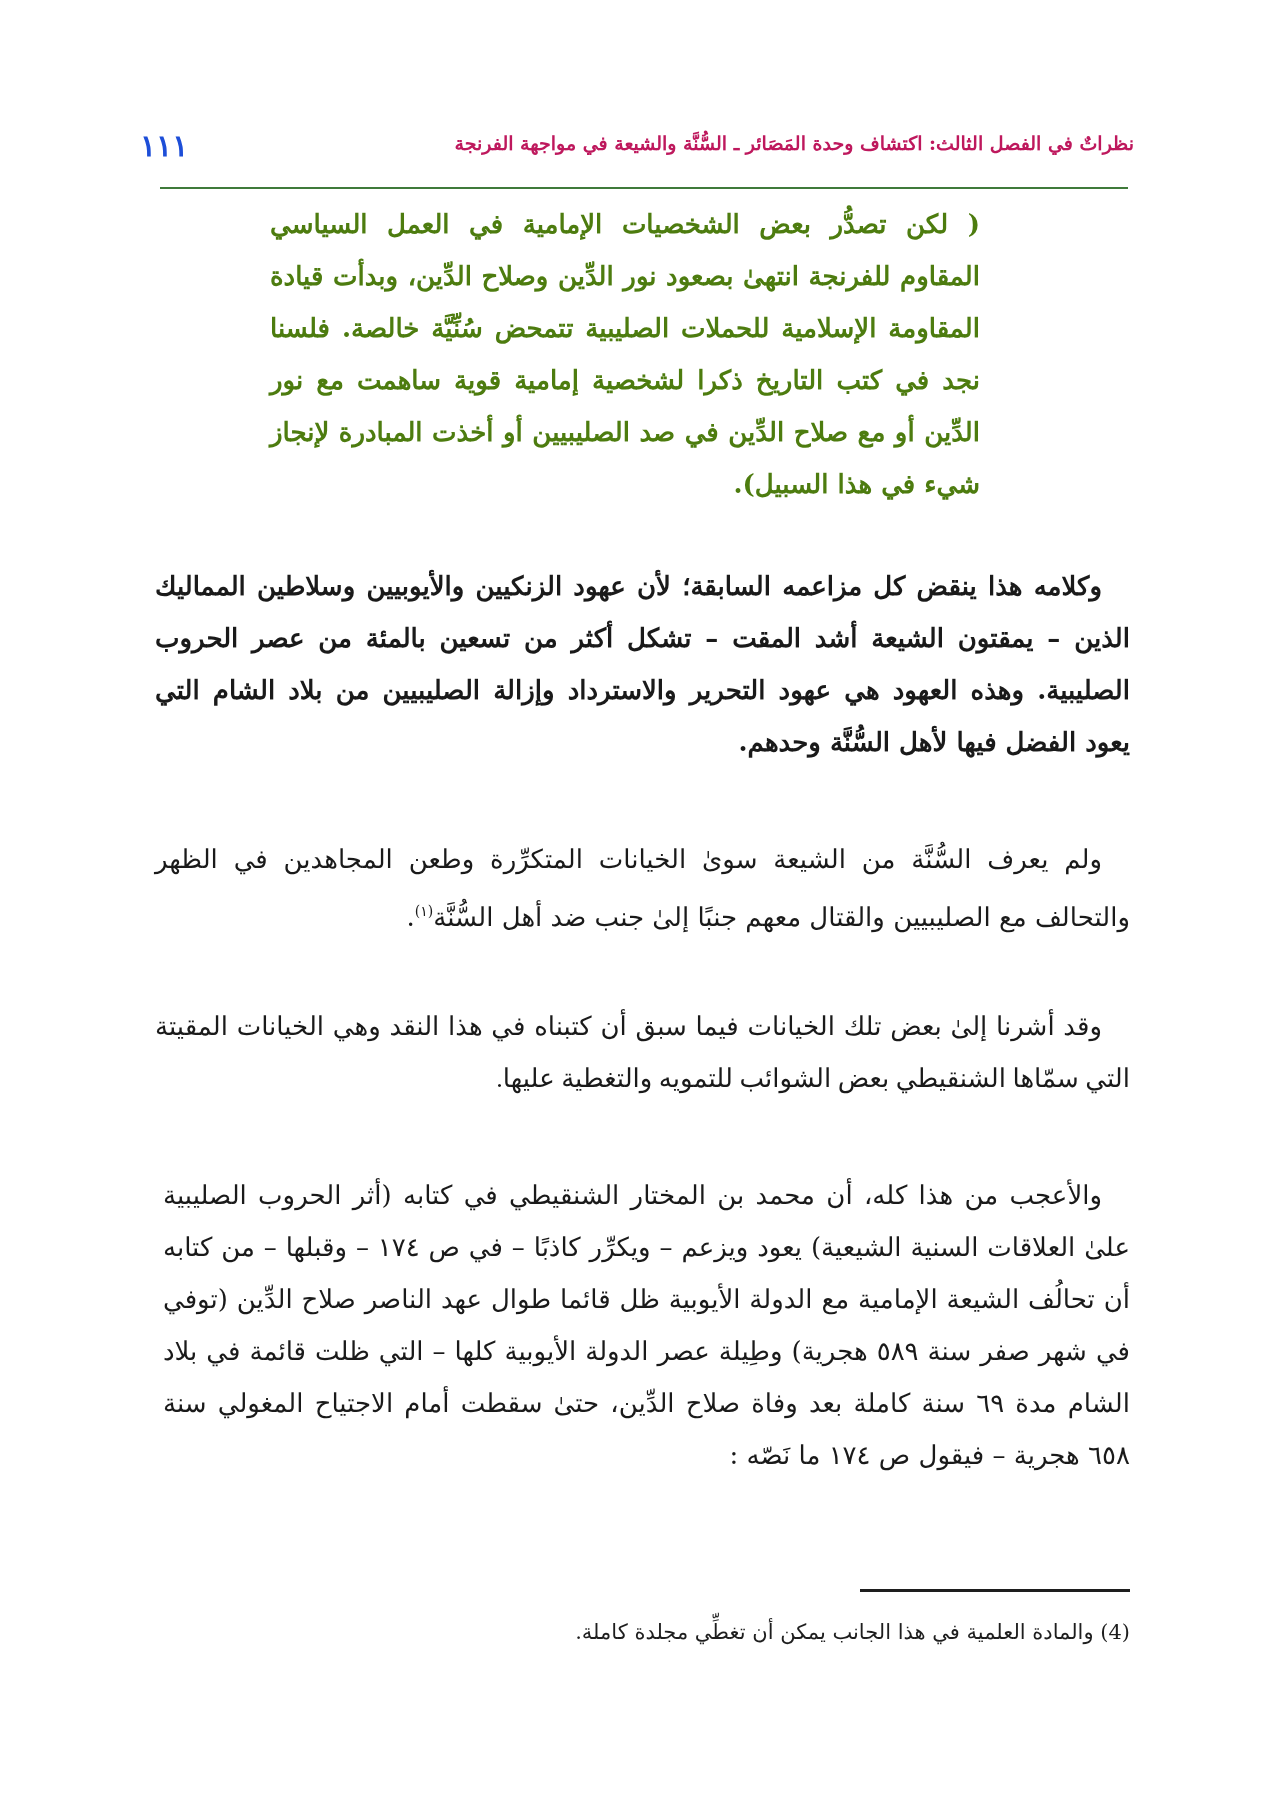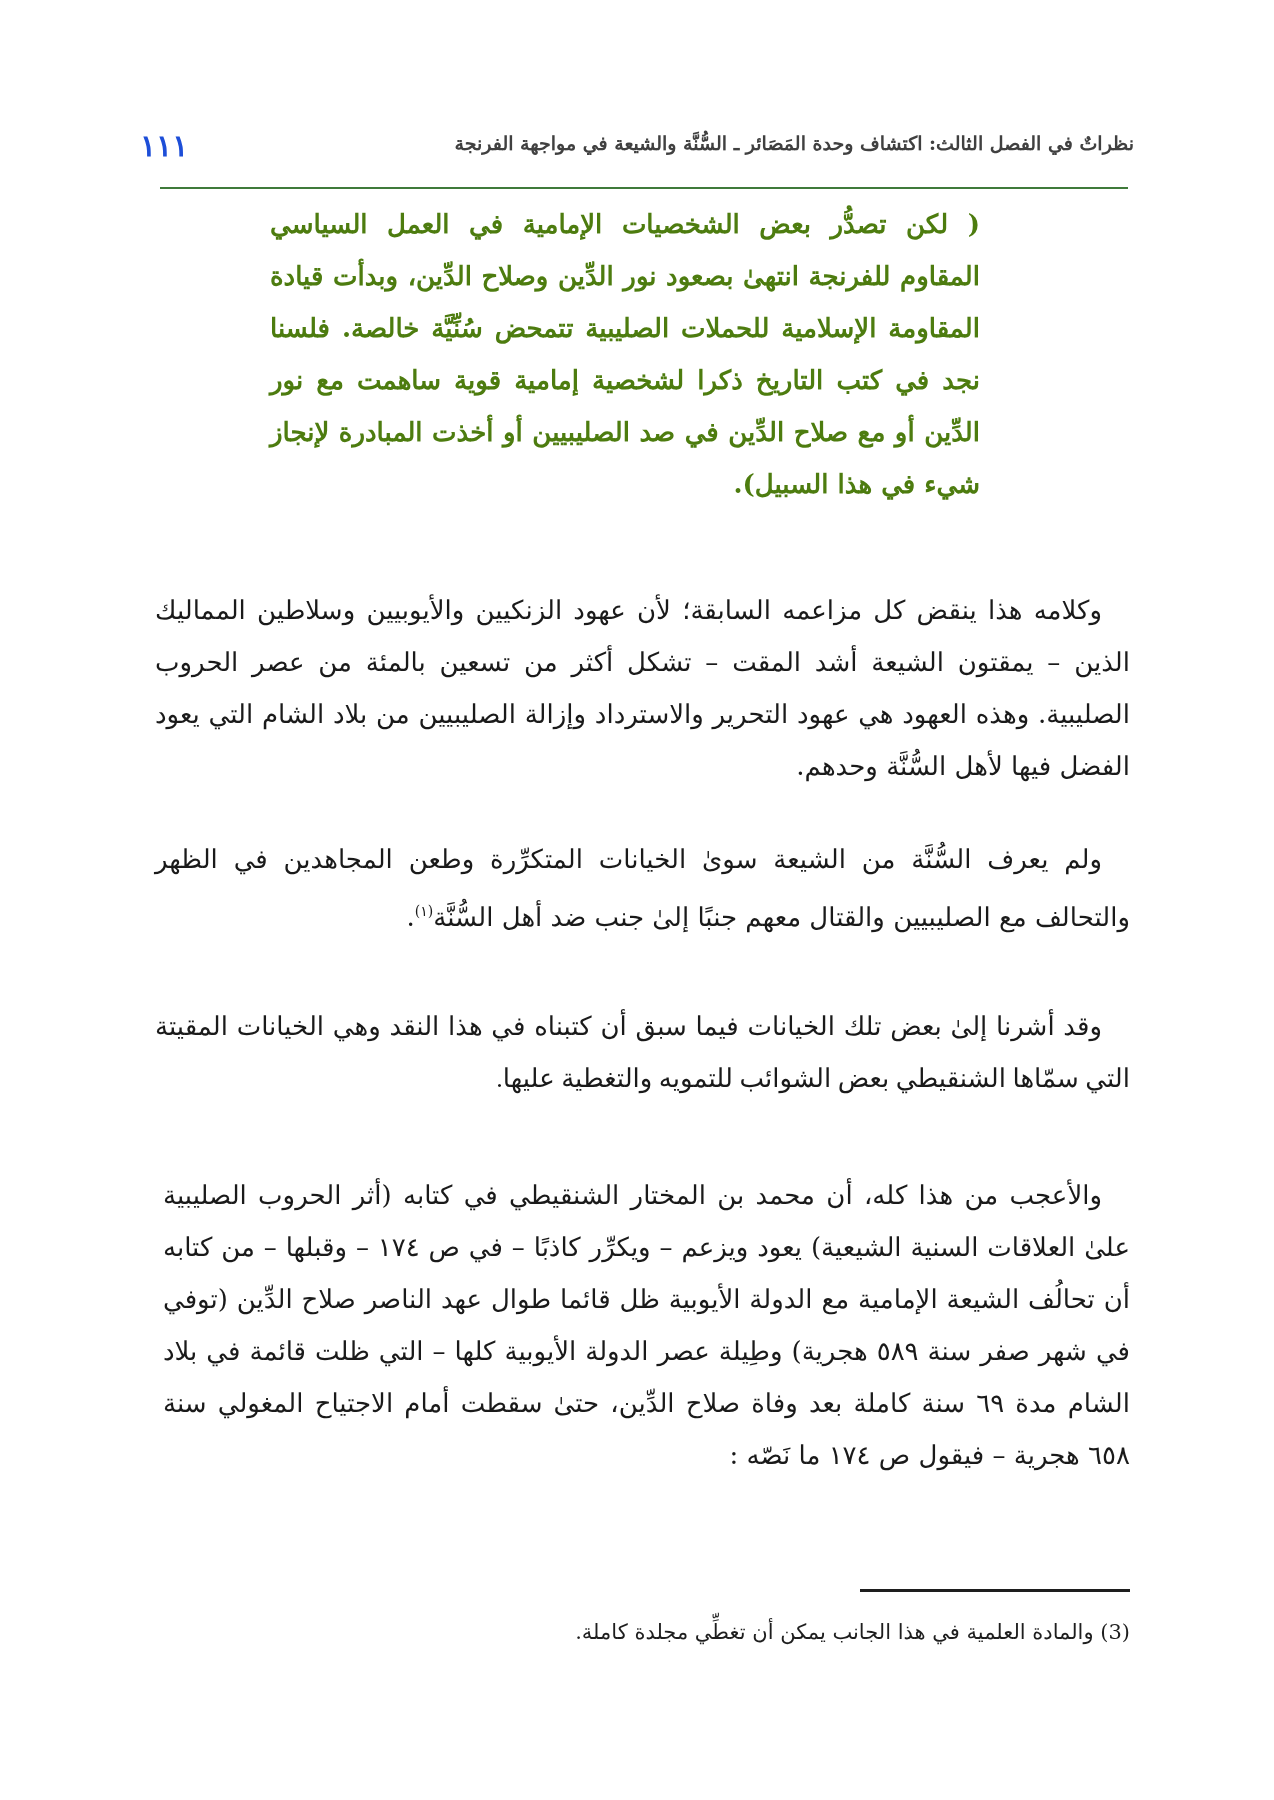--- a/index.html
+++ b/index.html
@@ -28,21 +28,21 @@
       top: 128px;
       height: 40px;
       direction: rtl;
     }
     .running-title {
       position: absolute;
       right: 0;
       top: 4px;
       font-size: 19px;
       font-weight: bold;
-      color: #404040;
+      color: #be185d;
       white-space: nowrap;
       text-align: right;
     }
     .page-number {
       position: absolute;
       left: 0;
       top: 0;
       font-size: 30px;
       font-weight: bold;
       color: #1d4ed8;
@@ -77,21 +77,21 @@
       font-size: 26px;
       line-height: 52px;
       color: #1a1a1a;
     }
     .para {
       text-align: justify;
       text-align-last: right;
       margin: 0;
       text-indent: 28px;
     }
-    .p1 { position: absolute; top: 584px; left: 0; right: 0; }
+    .p1 { position: absolute; top: 560px; left: 0; right: 0; font-weight: bold; }
     .p2 { position: absolute; top: 833px; left: 0; right: 0; }
     .p3 { position: absolute; top: 1001px; left: 0; right: 0; font-family: Liberation Serif, serif; }
     .p4 { position: absolute; top: 1169px; left: 8px; right: 0; }
     .footnote-ref {
       font-size: 14px;
       vertical-align: super;
     }
     .footnote-rule {
       position: absolute;
       left: 860px;
@@ -124,15 +124,15 @@
   <div class="quote-block">( لكن تصدُّر بعض الشخصيات الإمامية في العمل السياسي المقاوم للفرنجة انتهىٰ بصعود نور الدِّين وصلاح الدِّين، وبدأت قيادة المقاومة الإسلامية للحملات الصليبية تتمحض سُنِّيَّة خالصة. فلسنا نجد في كتب التاريخ ذكرا لشخصية إمامية قوية ساهمت مع نور الدِّين أو مع صلاح الدِّين في صد الصليبيين أو أخذت المبادرة لإنجاز شيء في هذا السبيل).</div>
 
   <div class="body-text">
     <p class="para p1">وكلامه هذا ينقض كل مزاعمه السابقة؛ لأن عهود الزنكيين والأيوبيين وسلاطين المماليك الذين – يمقتون الشيعة أشد المقت – تشكل أكثر من تسعين بالمئة من عصر الحروب الصليبية. وهذه العهود هي عهود التحرير والاسترداد وإزالة الصليبيين من بلاد الشام التي يعود الفضل فيها لأهل السُّنَّة وحدهم.</p>
     <p class="para p2"><span>ولم يعرف السُّنَّة من الشيعة سوىٰ الخيانات المتكرِّرة وطعن المجاهدين في الظهر والتحالف مع الصليبيين والقتال معهم جنبًا إلىٰ جنب ضد أهل السُّنَّة</span><span class="footnote-ref">(١)</span><span>.</span></p>
     <p class="para p3">وقد أشرنا إلىٰ بعض تلك الخيانات فيما سبق أن كتبناه في هذا النقد وهي الخيانات المقيتة التي سمّاها الشنقيطي بعض الشوائب للتمويه والتغطية عليها.</p>
     <p class="para p4">والأعجب من هذا كله، أن محمد بن المختار الشنقيطي في كتابه (أثر الحروب الصليبية علىٰ العلاقات السنية الشيعية) يعود ويزعم – ويكرِّر كاذبًا – في ص ١٧٤ – وقبلها – من كتابه أن تحالُف الشيعة الإمامية مع الدولة الأيوبية ظل قائما طوال عهد الناصر صلاح الدِّين (توفي في شهر صفر سنة ٥٨٩ هجرية) وطِيلة عصر الدولة الأيوبية كلها – التي ظلت قائمة في بلاد الشام مدة ٦٩ سنة كاملة بعد وفاة صلاح الدِّين، حتىٰ سقطت أمام الاجتياح المغولي سنة ٦٥٨ هجرية – فيقول ص ١٧٤ ما نَصّه :</p>
   </div>
 
   <div class="footnote-rule"></div>
-  <div class="footnote">(3) والمادة العلمية في هذا الجانب يمكن أن تغطِّي مجلدة كاملة.</div>
+  <div class="footnote">(4) والمادة العلمية في هذا الجانب يمكن أن تغطِّي مجلدة كاملة.</div>
 
 </div>
 
 </body></html>

